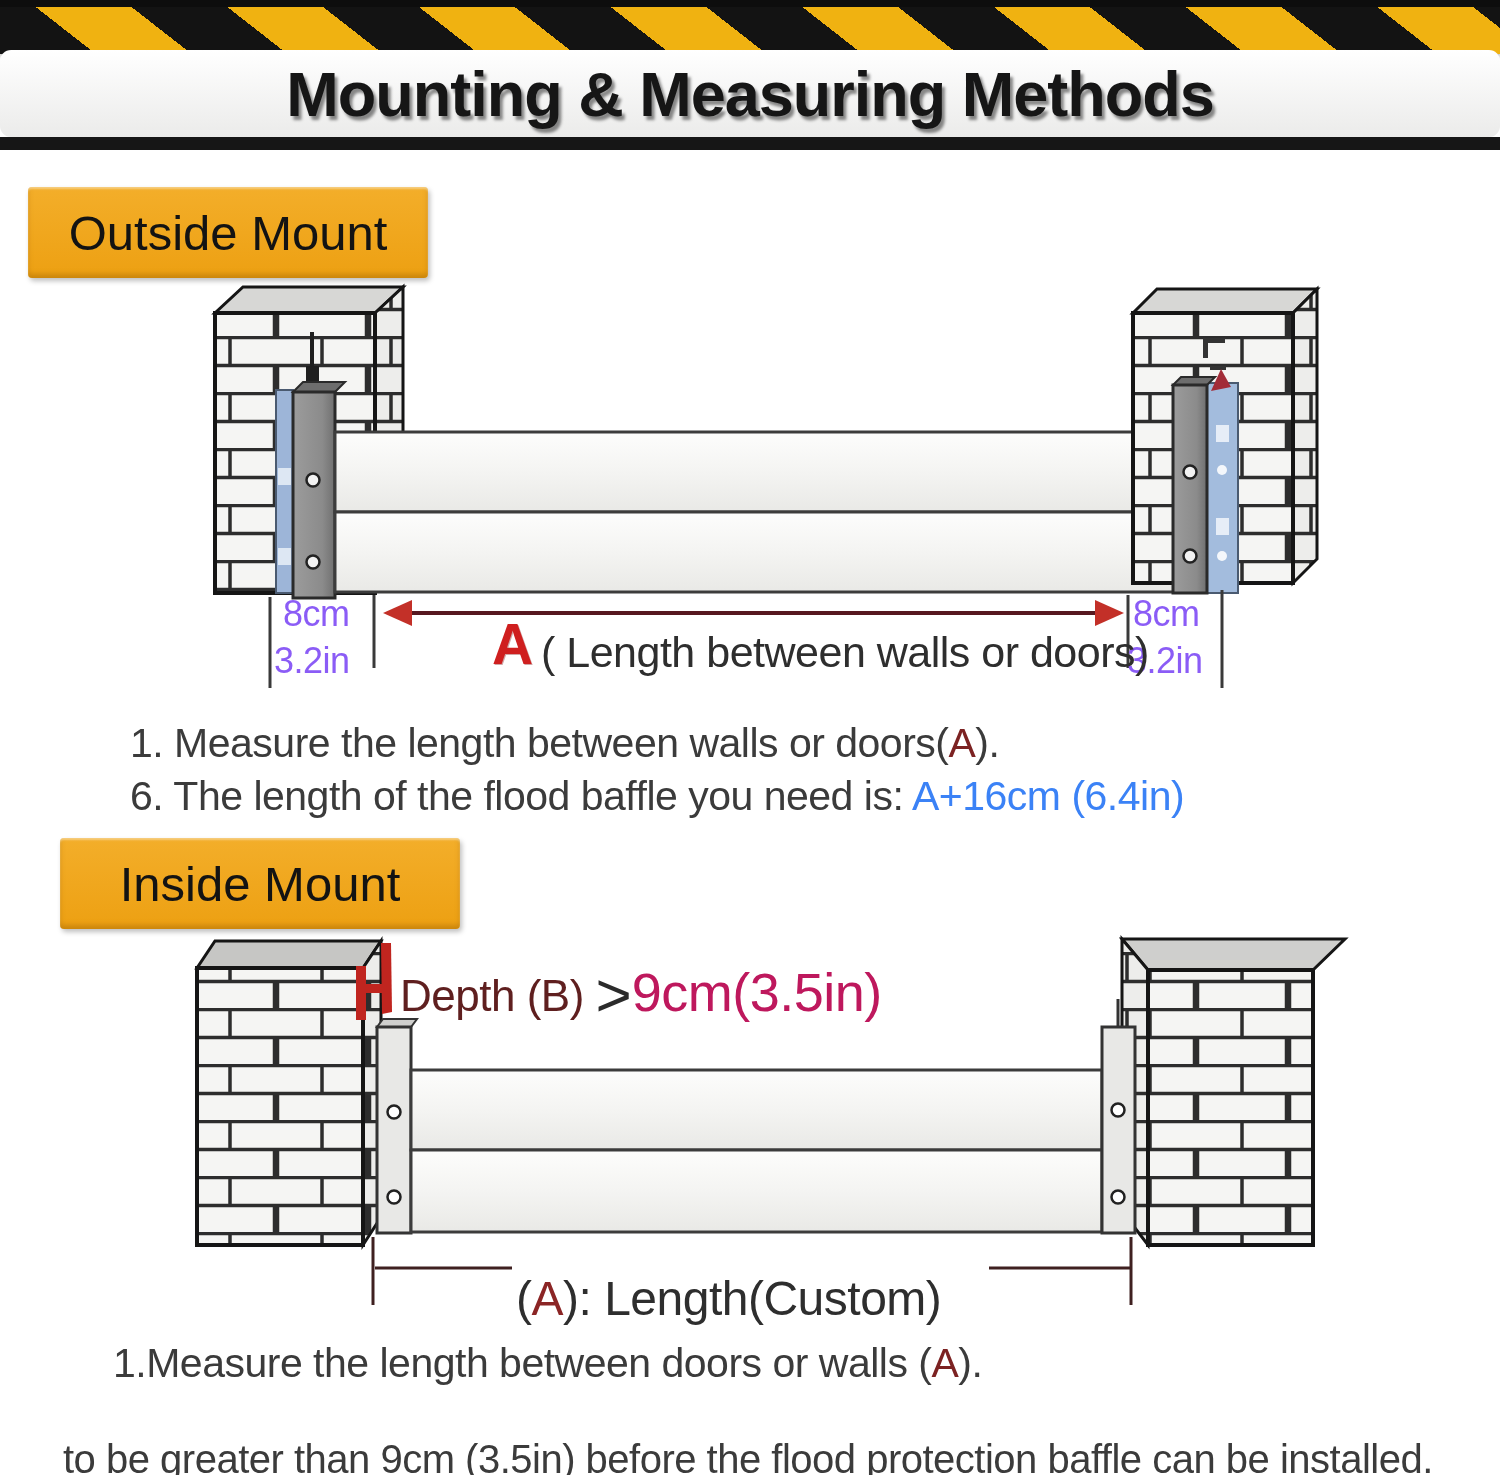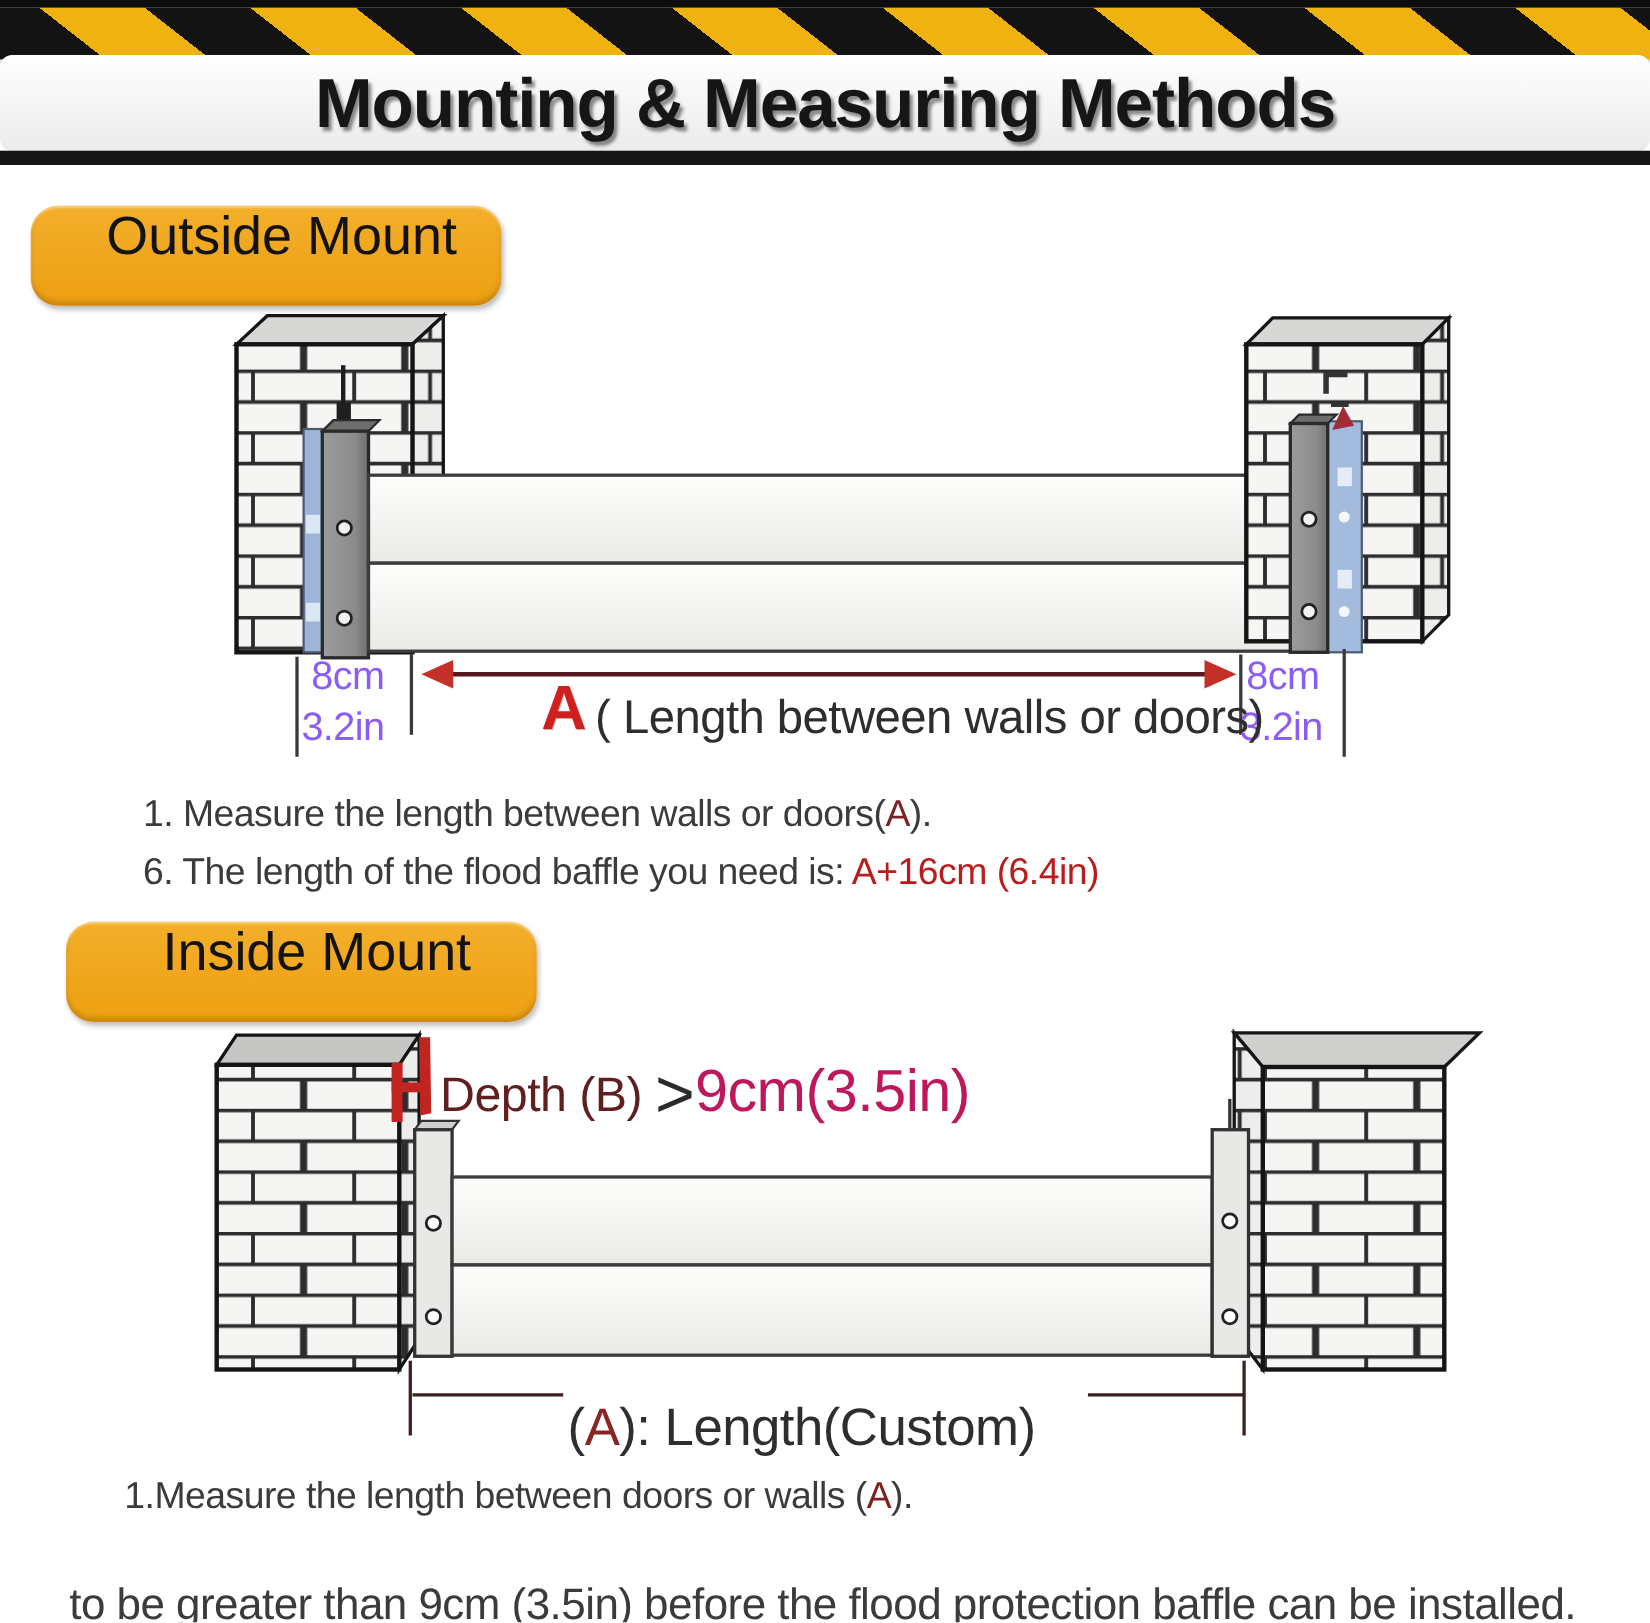--- a/index.html
+++ b/index.html
@@ -11,38 +11,38 @@
         background:repeating-linear-gradient(38deg,#131313 0 59px,#f0b211 59px 118px);
         border-top:7px solid #0d0d0d;box-shadow:0 3px 5px rgba(0,0,0,.35);}
   .title-band{position:absolute;left:0;top:50px;width:100%;height:87px;
         background:linear-gradient(#ffffff,#ebebea);display:flex;align-items:center;justify-content:center;border-radius:11px;}
   .title{font-size:63px;font-weight:bold;color:#161616;letter-spacing:-1px;
         text-shadow:3px 4px 3px rgba(0,0,0,.45);}
   .black-bar{position:absolute;left:0;top:137px;width:100%;height:13px;background:#161616;}
 
   
   .mount-label{position:absolute;left:28px;width:400px;height:91px;
-        background:linear-gradient(#f3ae2a,#eda012);border-radius:25px;
-        display:flex;justify-content:center;
+        background:linear-gradient(#f3ae2a,#eda012);border-radius:4px;
+        display:flex;align-items:center;justify-content:center;
         font-size:49px;color:#131313;
-        box-shadow:2px 3px 5px rgba(0,0,0,.25), inset 0 2px 2px rgba(255,255,255,.4), inset 0 -4px 5px rgba(140,85,0,.35);padding-left:28px;}
+        box-shadow:2px 3px 5px rgba(0,0,0,.25), inset 0 2px 2px rgba(255,255,255,.4), inset 0 -4px 5px rgba(140,85,0,.35);}
   .lbl-outside{top:187px;}
   .lbl-inside{top:838px;margin-left:32px;}
 
   
   .diagram{position:absolute;left:0;top:0;width:1500px;height:1475px;z-index:1;}
 
   
   .t{position:absolute;white-space:nowrap;color:#3a3a3a;line-height:1.12;letter-spacing:-0.5px;z-index:2;}
   .dim{font-size:36px;color:#8b5cf6;}
   .red-a{color:#cf1f1f;font-weight:bold;font-size:57px;text-shadow:1px 1px 0 rgba(120,0,0,.35);}
   .caption{font-size:43px;color:#2e2e2e;}
-  .step{font-size:34px;color:#3b3b3b;}
+  .step{font-size:41px;color:#3b3b3b;}
   .step40{font-size:40px;color:#3b3b3b;}
-  .maroon{color:#b91c1c;}
+  .maroon{color:#3b82f6;}
   .dark-a{color:#7c2222;}
   .depth{font-size:44px;color:#5f1f1f;}
   .depth .gt{font-size:62px;color:#2b2b2b;position:relative;top:5px;letter-spacing:0;}
   .depth .val{font-size:54px;color:#be185d;margin-top:40px;}
   .len{font-size:48px;color:#2e2e2e;margin-top:20px;}
   .len .a{color:#8b2525;}
 </style>
 </head>
 <body>
 

